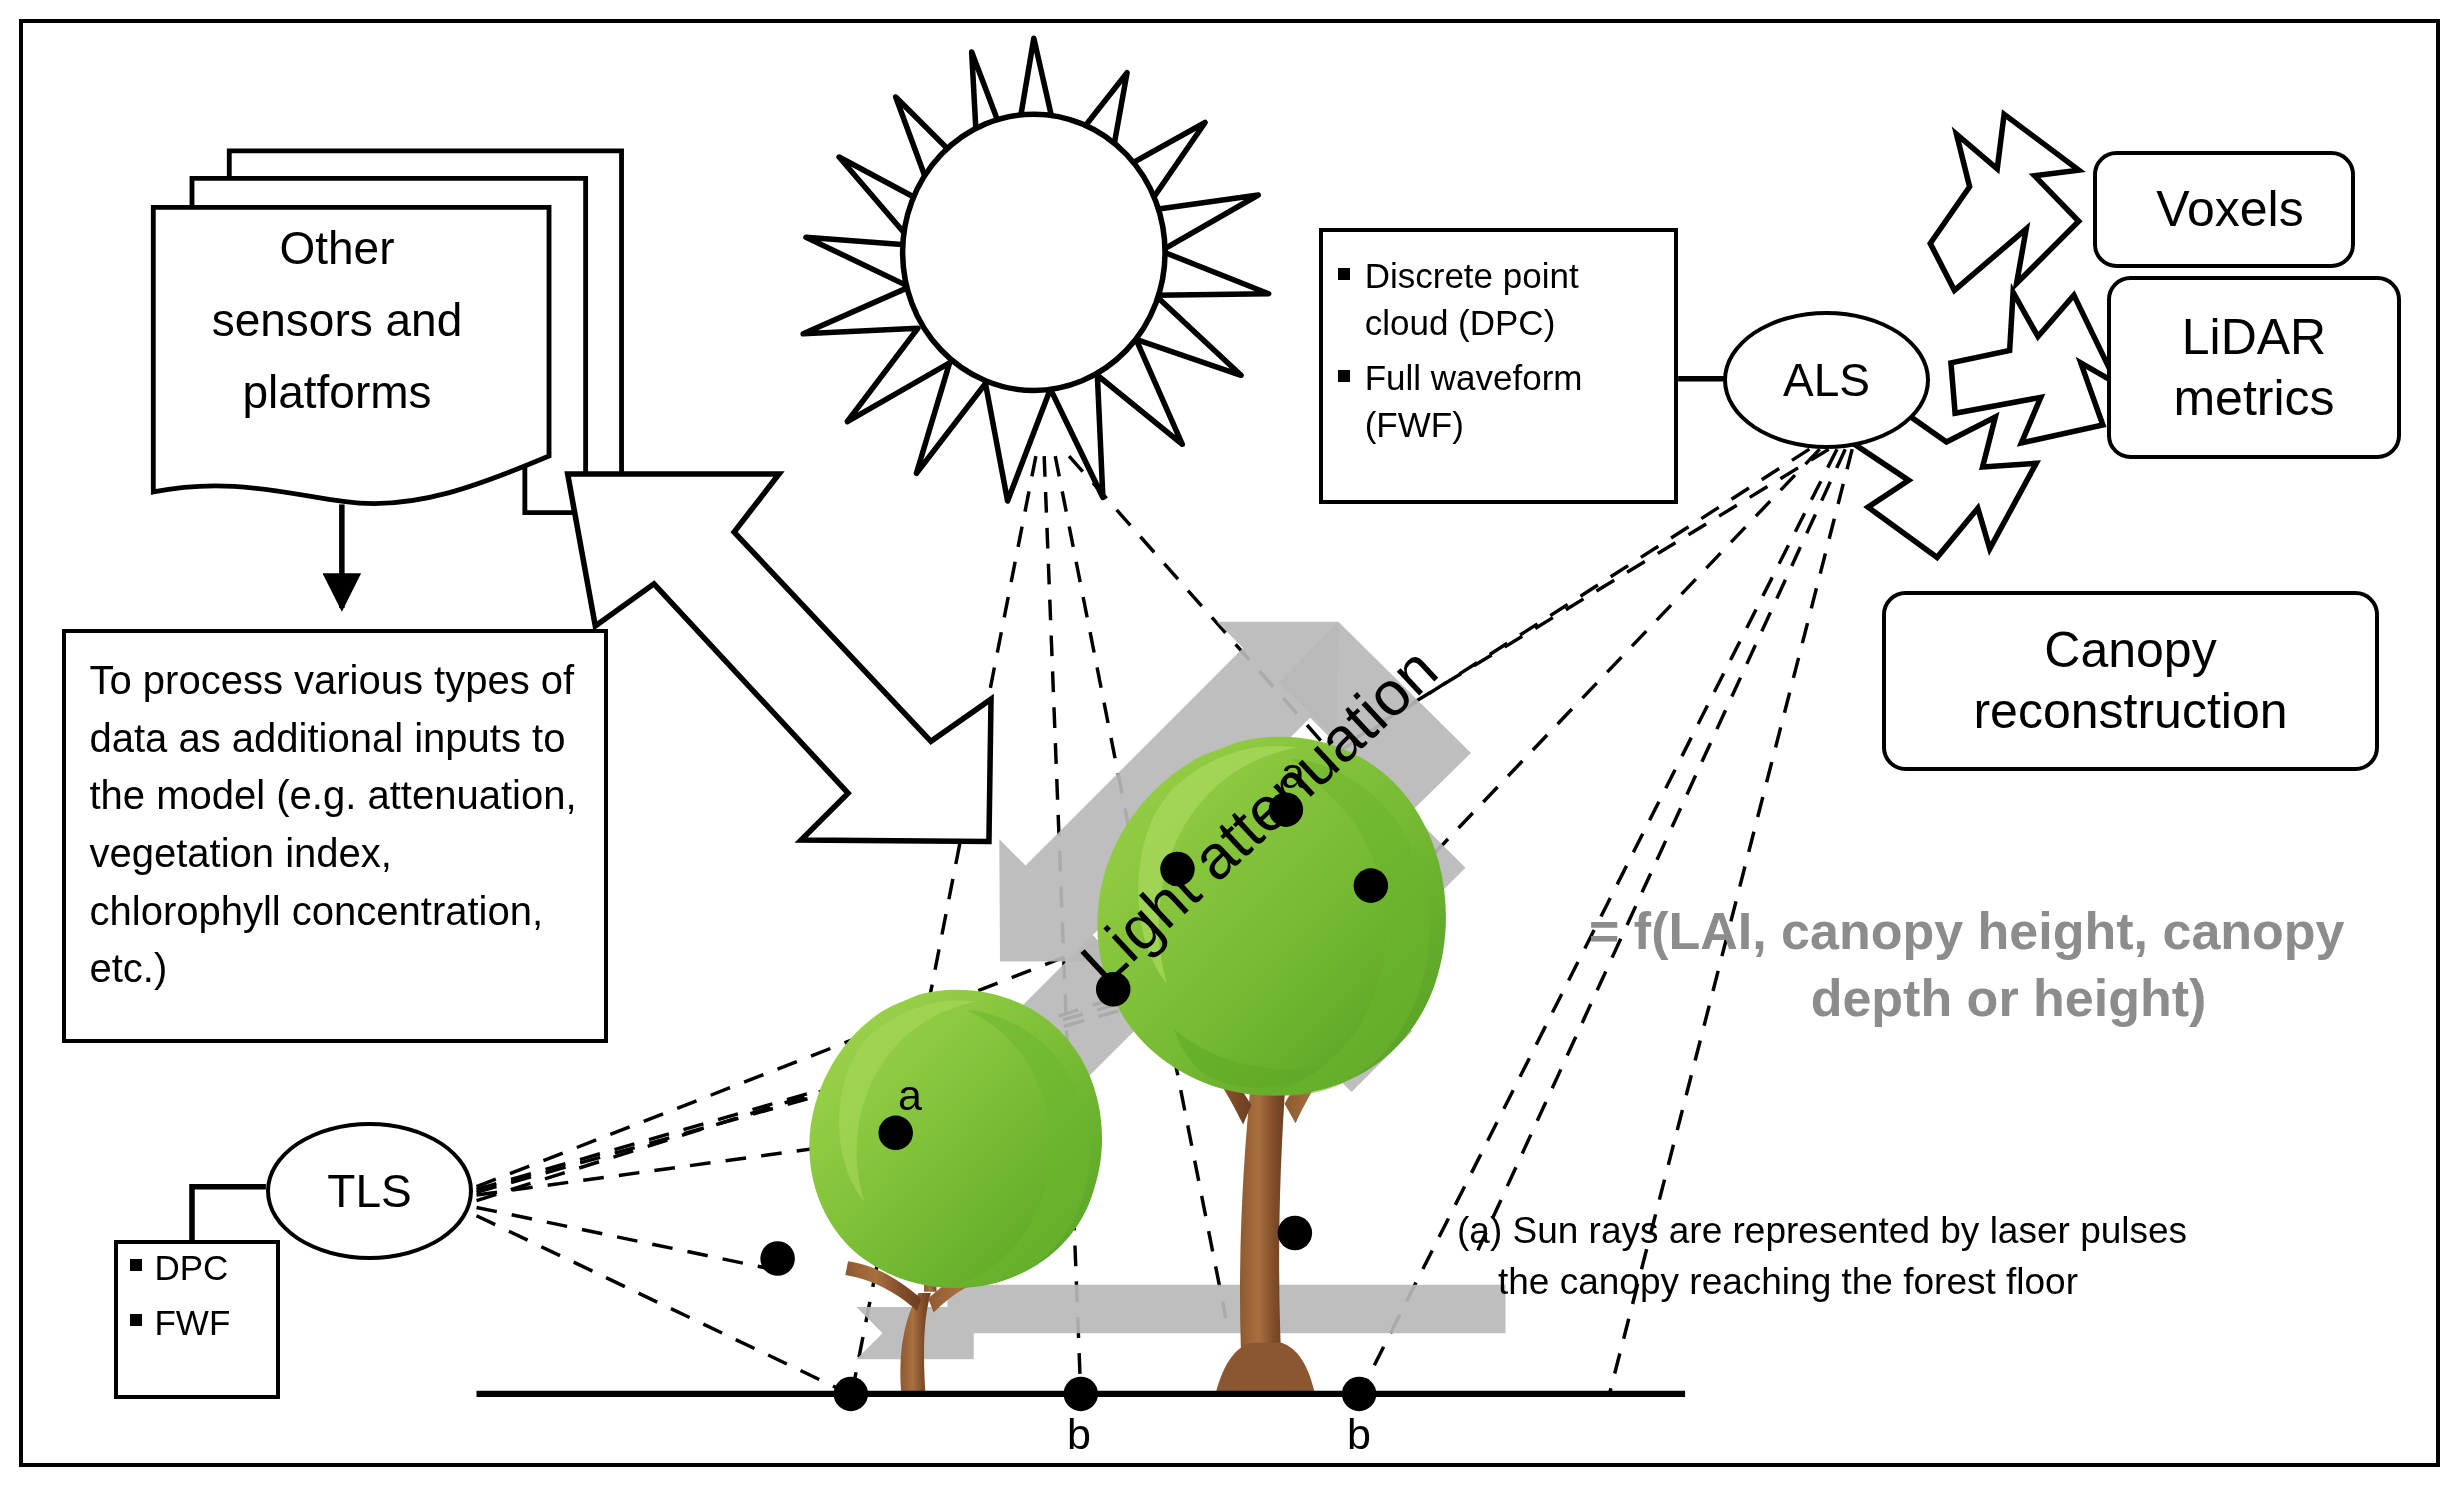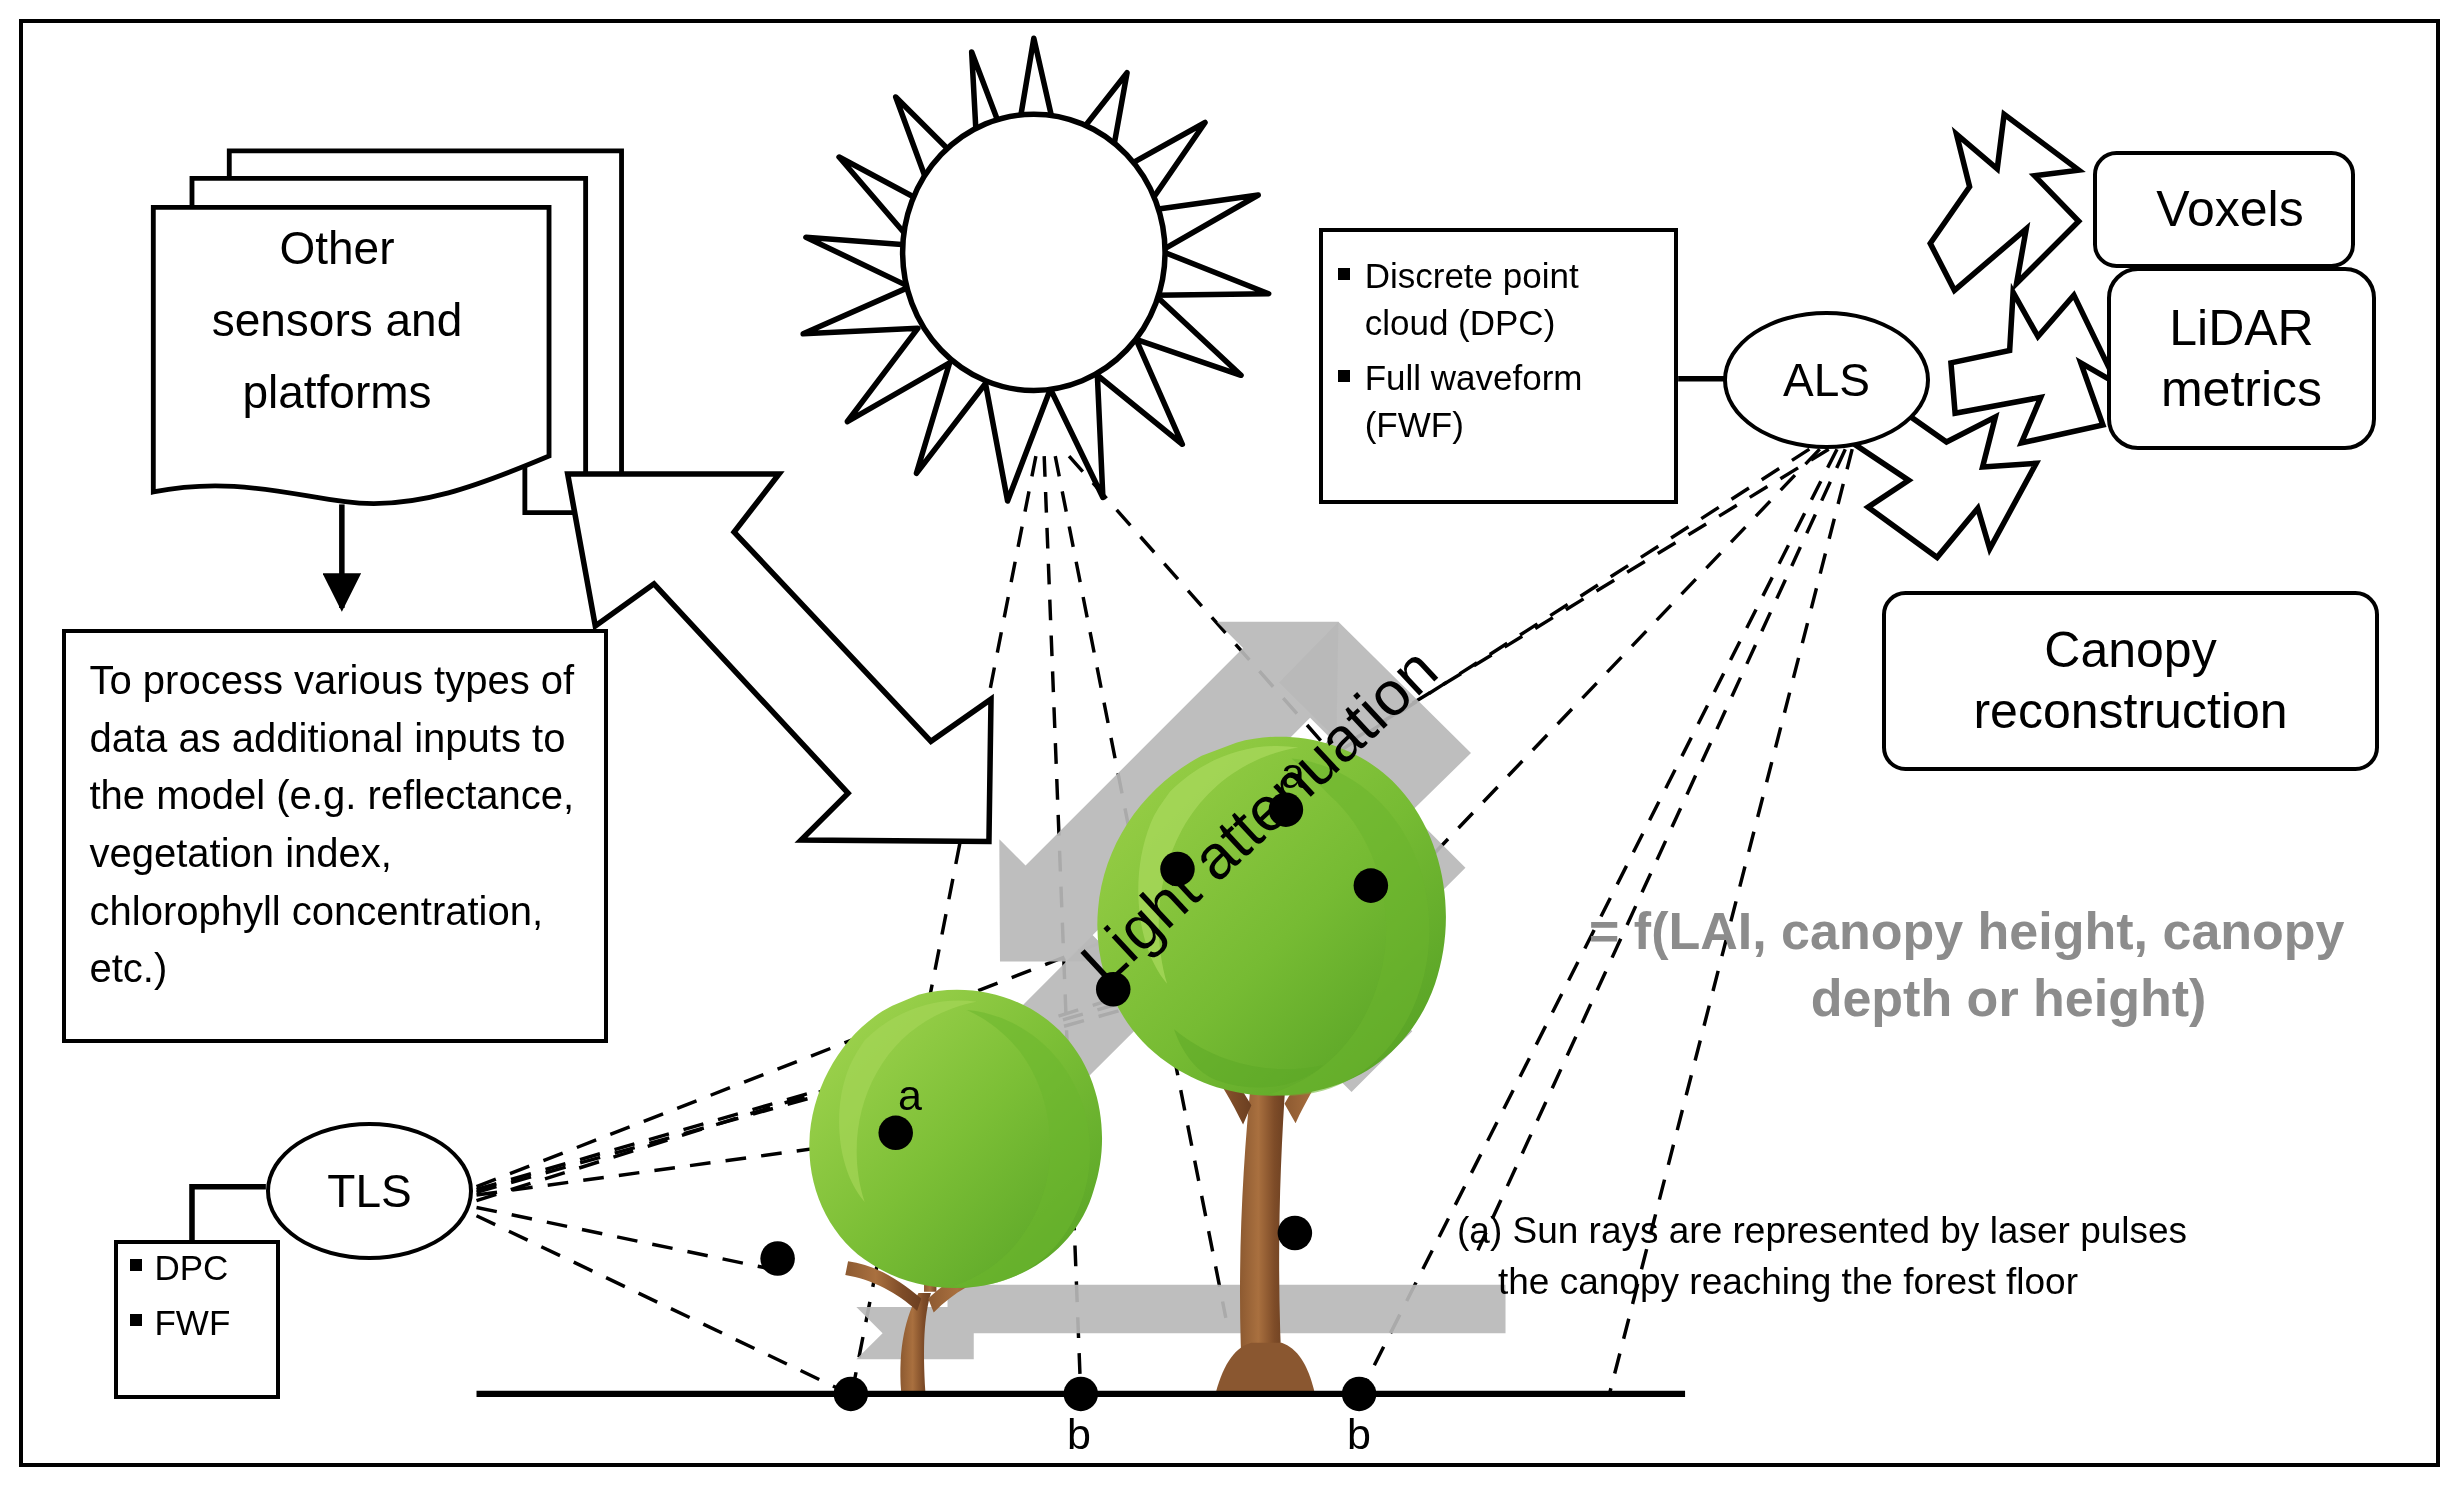--- a/index.html
+++ b/index.html
@@ -70,21 +70,21 @@
   #tls-ellipse{left:266px;top:1122px;width:207px;height:138px;}
 
   
   .round-box{
     position:absolute;border:4.1px solid #000;border-radius:23.5px;
     background:#fff;display:flex;align-items:center;justify-content:center;
     text-align:center;font-size:50px;color:#000;box-sizing:border-box;
     line-height:1.22;
   }
   #voxels-box{left:2093px;top:151px;width:262px;height:117px;padding-left:12px;}
-  #lidar-box{left:2107px;top:267px;width:269px;height:183px;border-radius:31px;}
+  #lidar-box{left:2107px;top:276px;width:294px;height:183px;}
   #canopy-box{left:1882px;top:591px;width:497px;height:180px;}
 
   
   #formula{
     position:absolute;left:1589px;top:898px;width:839px;
     font-size:52px;font-weight:bold;color:#8c8c8c;
     text-align:center;line-height:1.28;
   }
   #formula .l1{text-align:left;}
 
@@ -366,21 +366,21 @@
     </g>
   </svg>
 
   <div id="doc-text">
     <div>Other</div>
     <div>sensors and</div>
     <div>platforms</div>
   </div>
 
   <div id="desc-box">
-    <div id="desc-text">To process various types of data as additional inputs to the model (e.g. reflectance, vegetation index, chlorophyll concentration, etc.)</div>
+    <div id="desc-text">To process various types of data as additional inputs to the model (e.g. attenuation, vegetation index, chlorophyll concentration, etc.)</div>
   </div>
 
   <div id="als-box">
     <div class="bullet-list">
       <div class="bullet-row">
         <span class="bullet-sq"></span>
         <span class="bullet-txt">Discrete point cloud (DPC)</span>
       </div>
       <div class="bullet-row">
         <span class="bullet-sq"></span>

